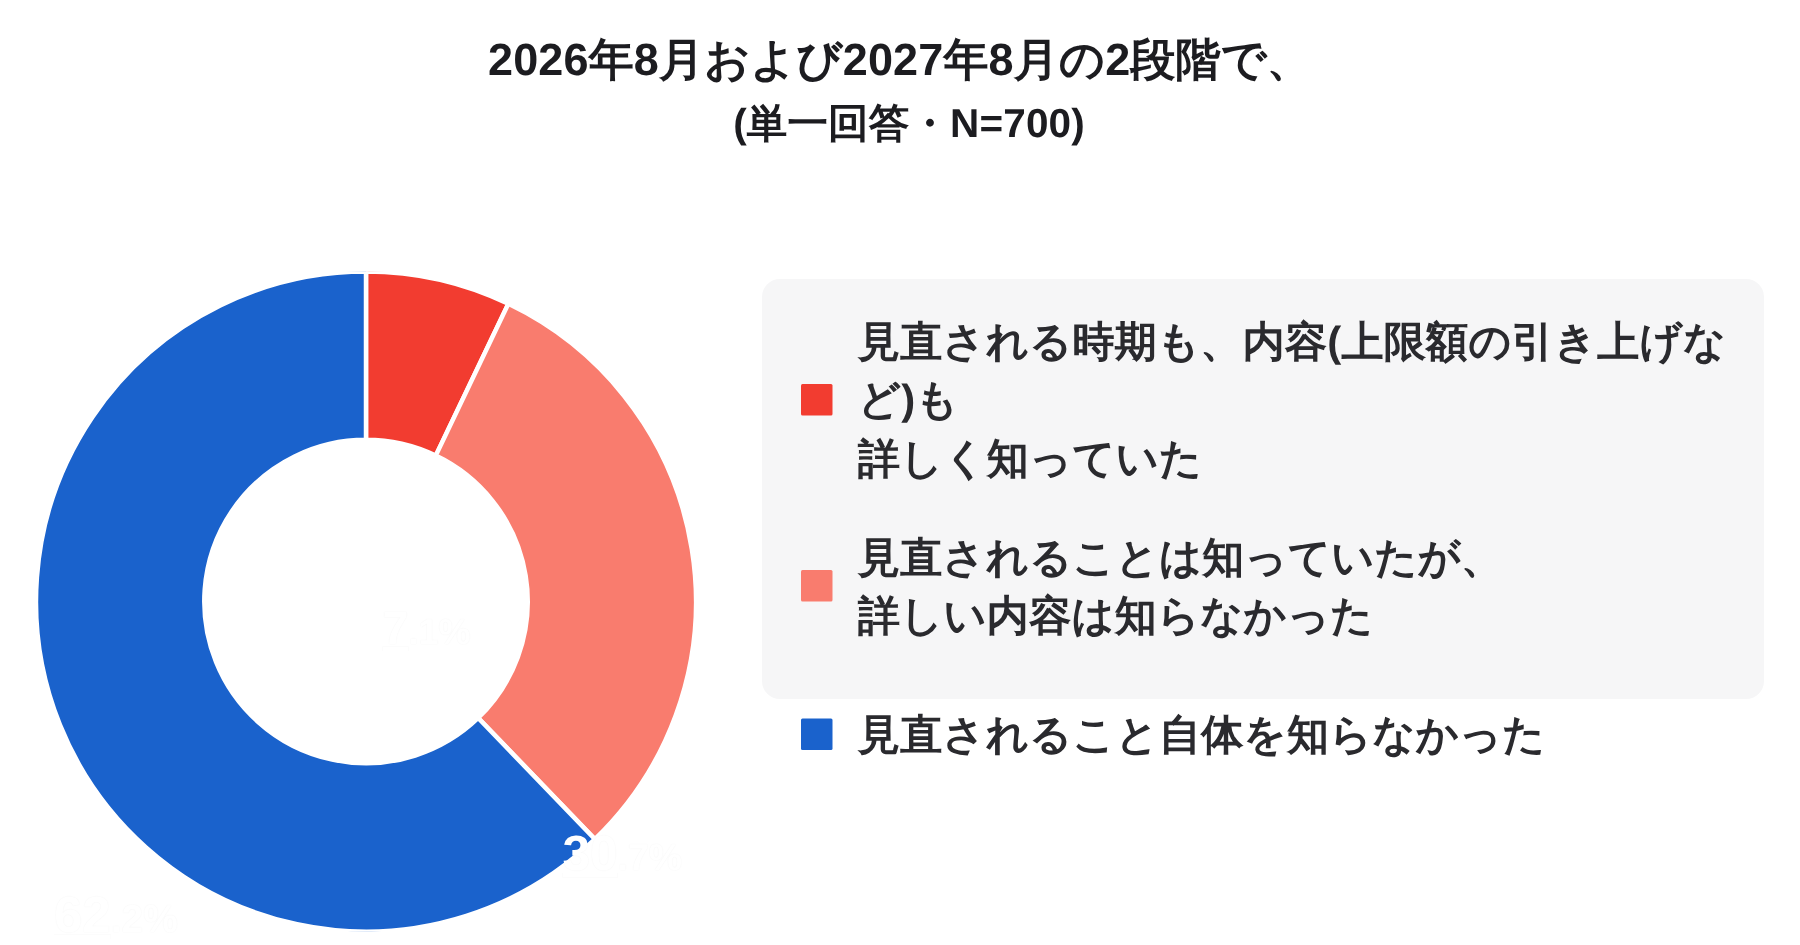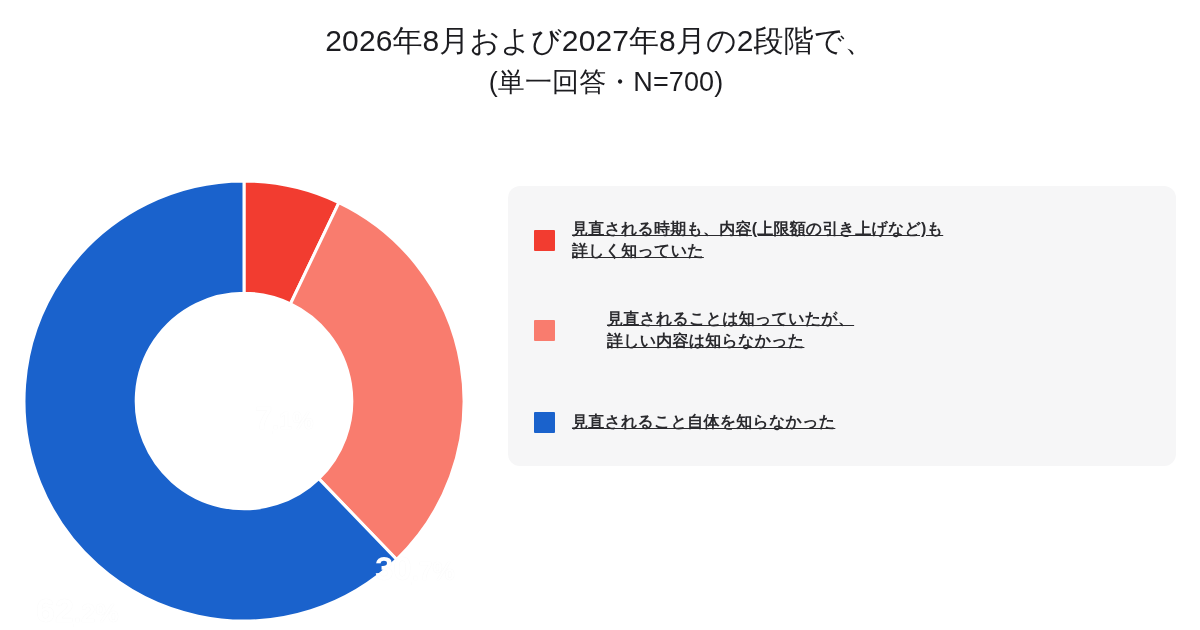--- a/index.html
+++ b/index.html
@@ -20,21 +20,21 @@
   }
 
   
   .chart-title {
     position: absolute;
     top: 20px;
     left: 0;
     width: 1200px;
     text-align: center;
     color: #1c1c20;
-    font-weight: normal;
+    font-weight: bold;
     line-height: 1.42;
     letter-spacing: 0.1px;
   }
   .title-line {
     display: block;
     font-size: 30px;
     white-space: nowrap;
   }
   .title-line.sub {
     font-size: 27px;
@@ -91,39 +91,38 @@
     top: 20px;
     width: 620px;
   }
 
   .legend-item {
     display: flex;
     align-items: center;
     min-height: 64px;
   }
   .legend-item.item-0 { margin-top: 2px; }
-  .legend-item.item-1 { margin-top: 26px; gap: 35px; }
+  .legend-item.item-1 { margin-top: 26px; }
   .legend-item.item-2 { margin-top: 28px; }
 
   .legend-swatch {
     flex: 0 0 auto;
     width: 21px;
     height: 21px;
     border-radius: 1px;
     margin-right: 17px;
   }
 
   .legend-text {
     color: #2a2a2e;
-    font-size: 16px;
+    font-size: 28px;
     font-weight: bold;
     line-height: 1.40;
     letter-spacing: 0.2px;
     white-space: pre-line;
-    text-decoration: underline;
   }
 </style>
 </head>
 <body>
 
 <div id="canvas">
 
   <div class="chart-title">
     <span class="title-line">2026年8月および2027年8月の2段階で、</span>
     <span class="title-line sub">(単一回答・N=700)</span>

